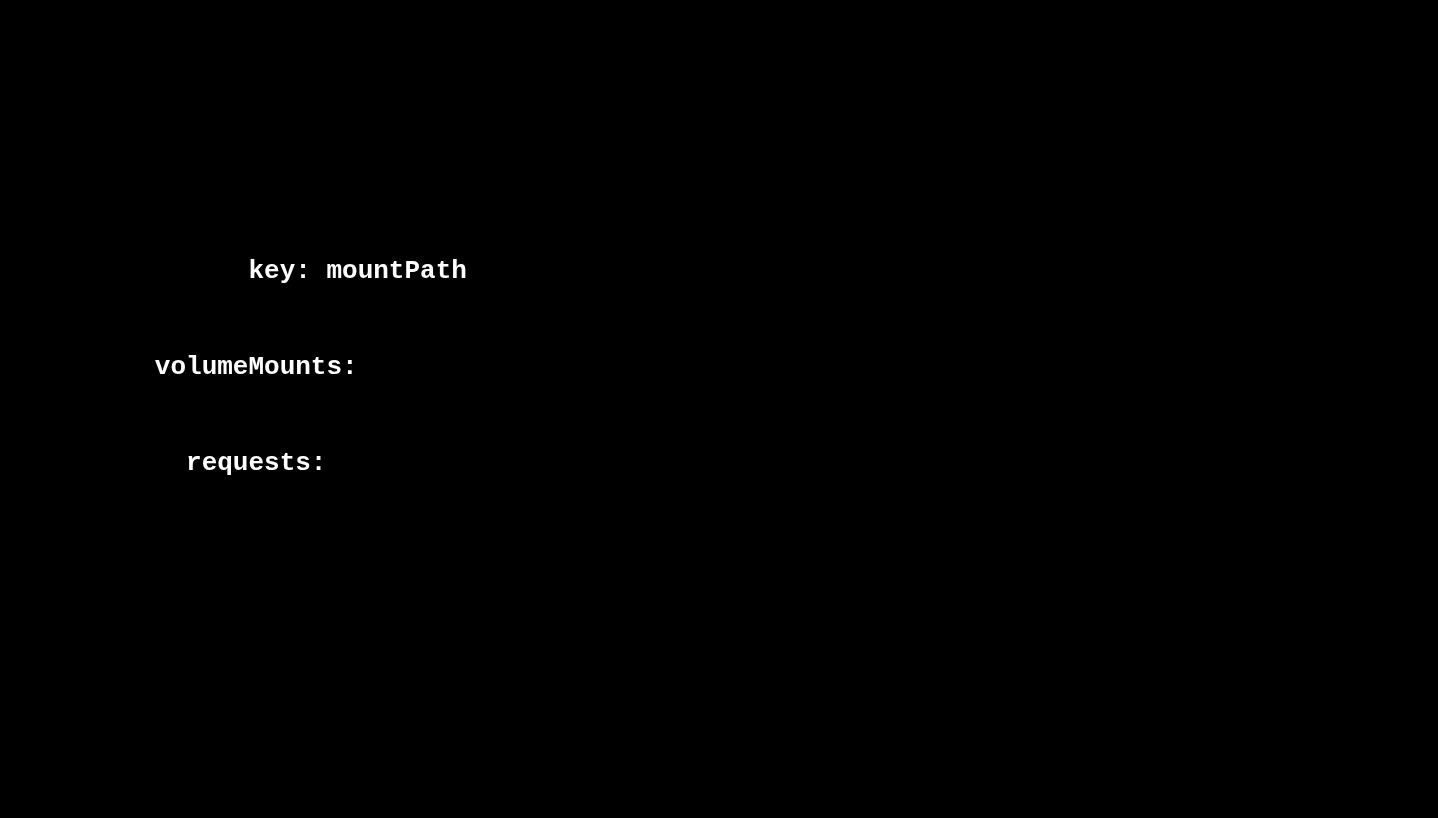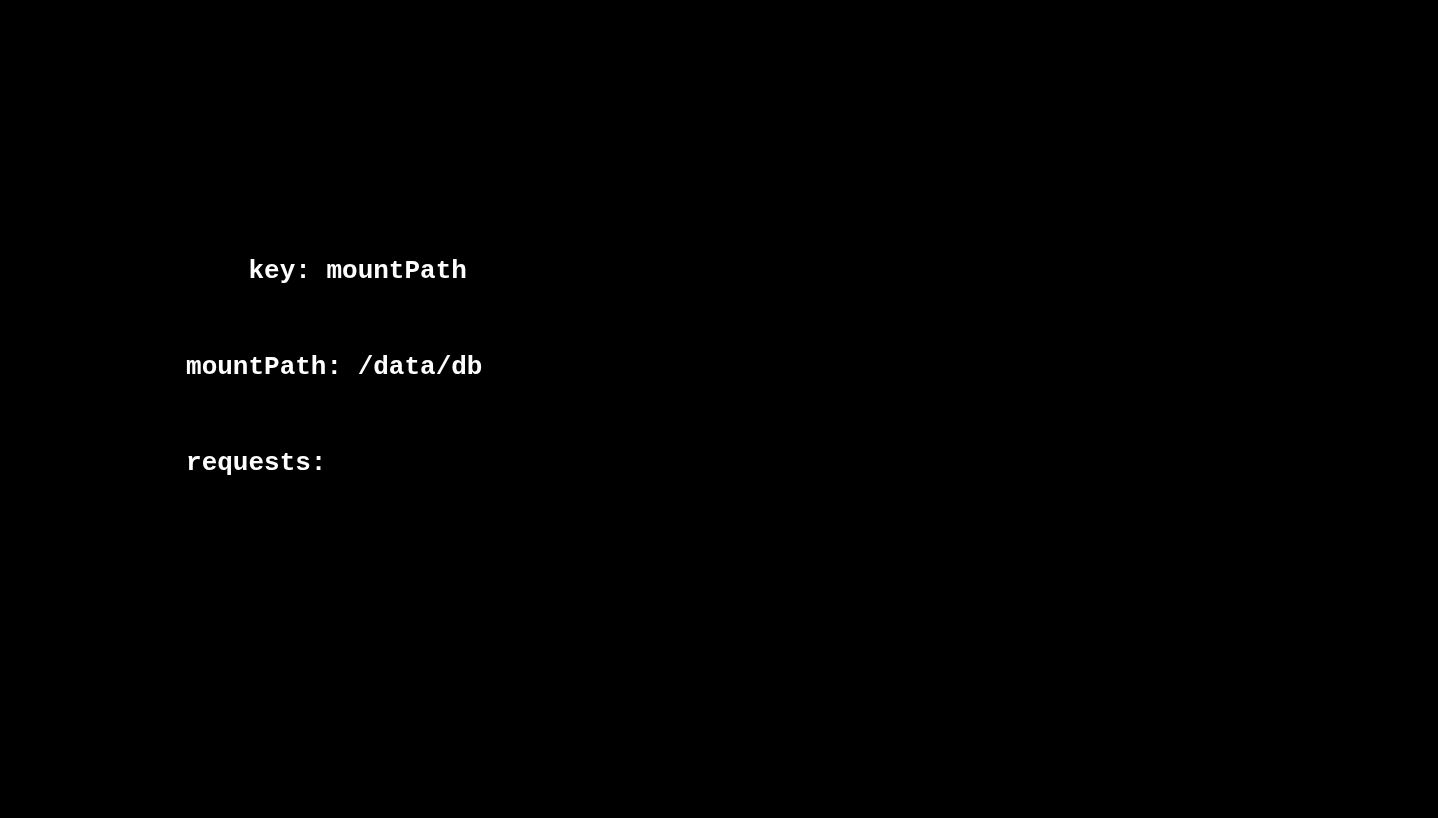--- a/index.html
+++ b/index.html
@@ -28,21 +28,21 @@
     }
   </style>
 </head>
 <body>
 
 
 
 <div class="terminal">
   <div>
     <div class="line">              key: mountPath</div>
-    <div class="line">          mountPath: /data/db</div>
+    <div class="line">        volumeMounts:</div>
     <div class="line">          requests:</div>
     
     
     
     
     
     
     
     
     

